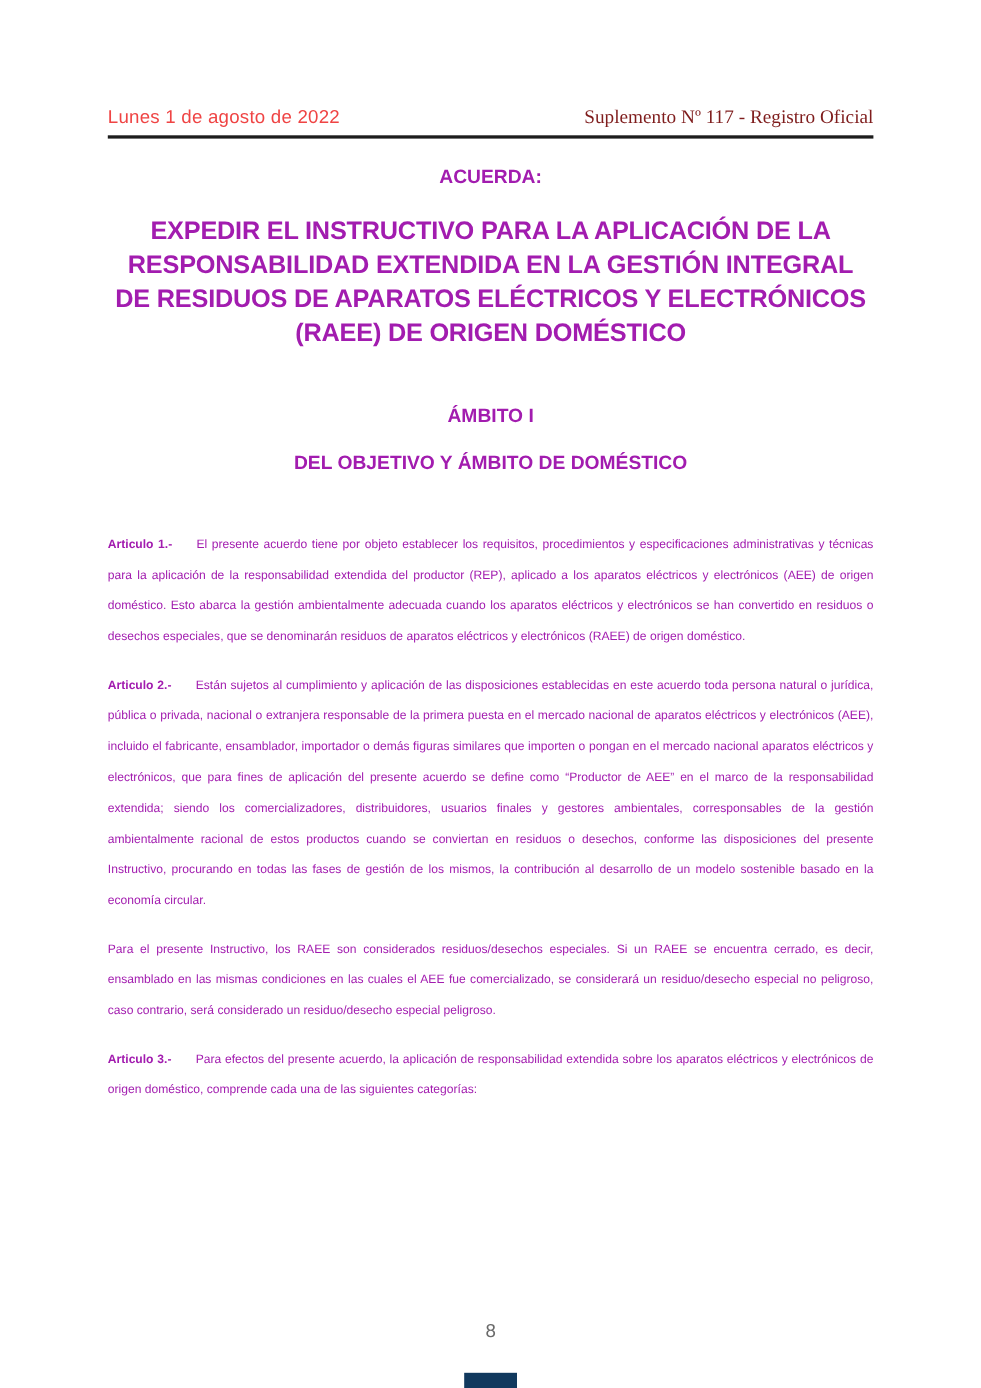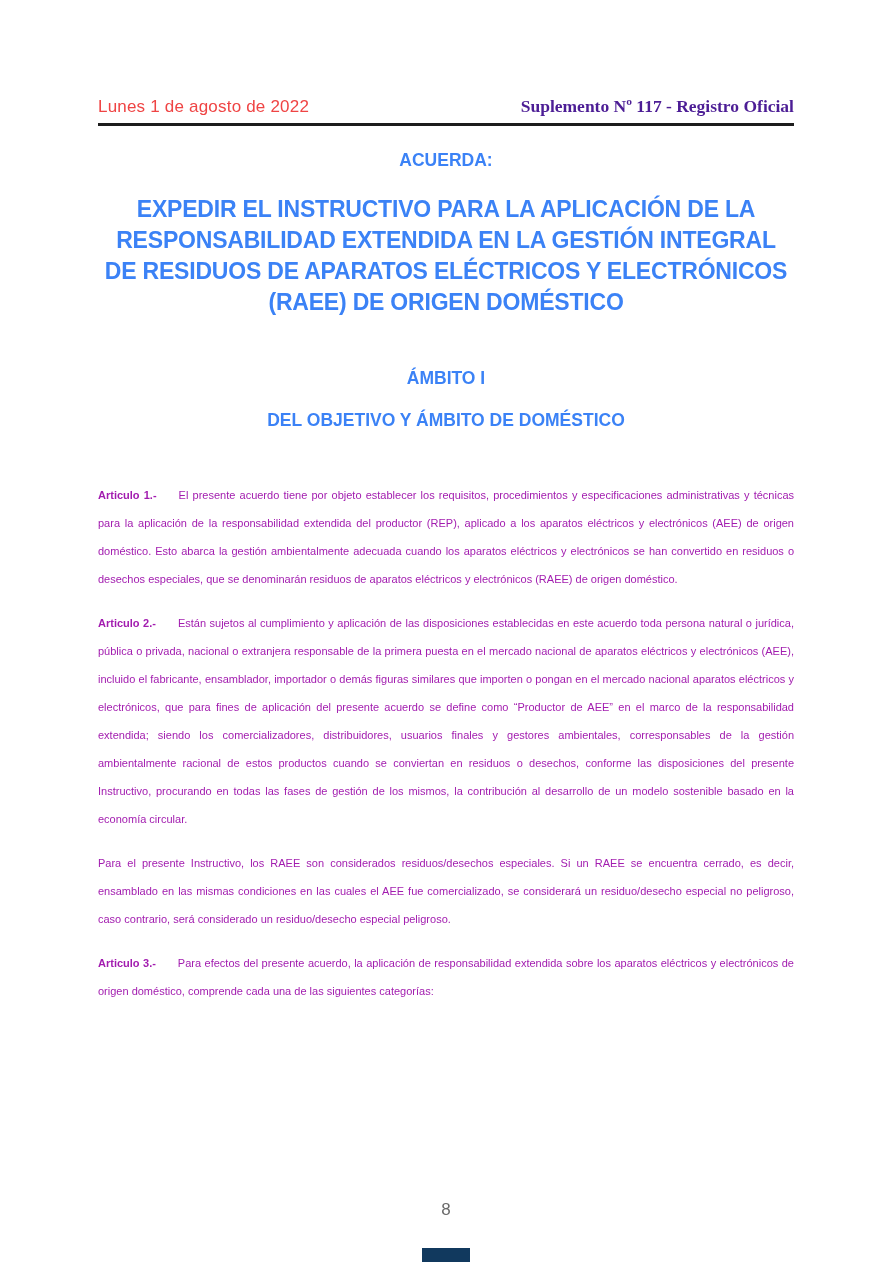--- a/index.html
+++ b/index.html
@@ -27,29 +27,29 @@
     border-bottom: 3px solid #1d1d1d;
   }
   .header-date {
     font-size: 17px;
     color: #ef4444;
     letter-spacing: 0.2px;
   }
   .header-edition {
     font-family: "Liberation Serif", serif;
     font-size: 17.5px;
-    font-weight: 700;
-    color: #4c1d95;
+    font-weight: 400;
+    color: #7f1d1d;
   }
   
   .heading {
     text-align: center;
     font-weight: 700;
     font-size: 17.5px;
-    color: #3b82f6;
+    color: #a21caf;
   }
   .acuerda { margin-top: 24px; }
   .doc-title {
     margin-top: 23px;
     font-size: 23px;
     line-height: 31px;
     letter-spacing: -0.2px;
   }
   .section-heading { margin-top: 50px; }
   .section-subheading { margin-top: 21px; }

